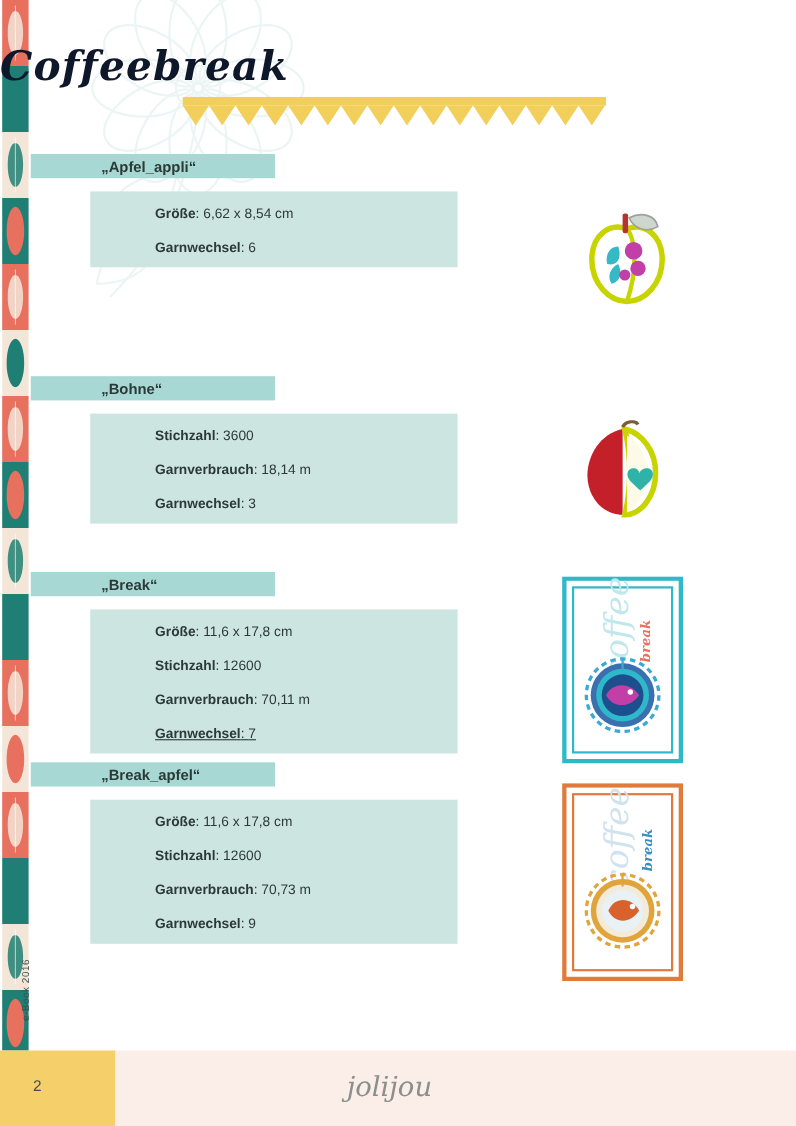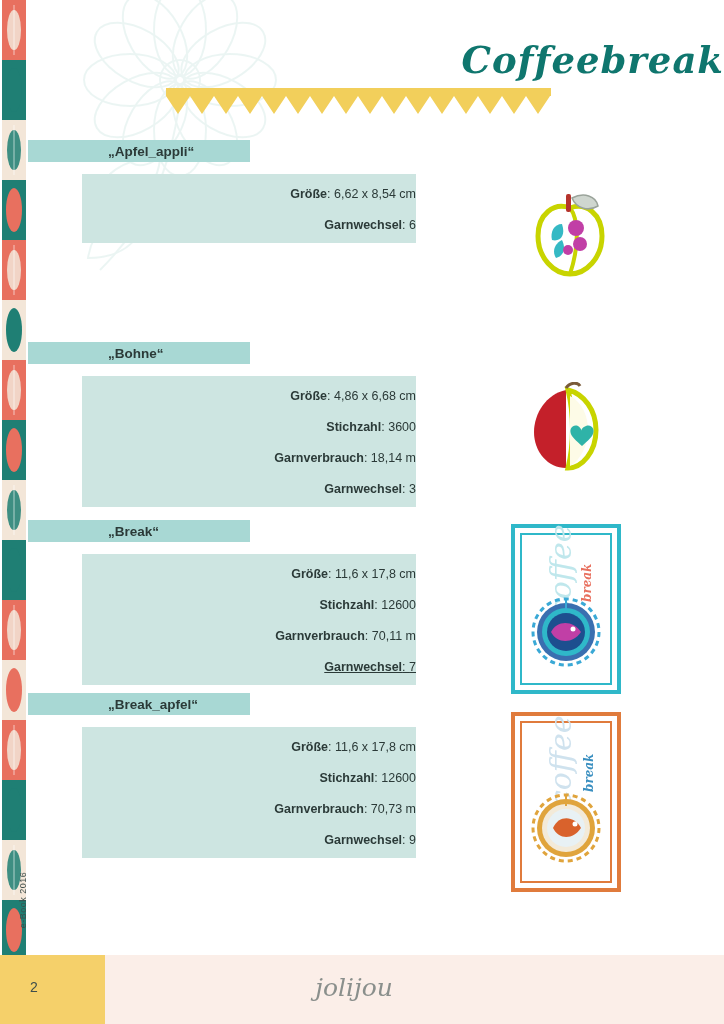--- a/index.html
+++ b/index.html
@@ -60,26 +60,26 @@
     color: #3e4e4c;
     font-family: "Liberation Sans", sans-serif;
   }
 
   
   .page-title {
     position: absolute;
     left: 0;
     right: 0;
     top: 38px;
-    text-align: right;
+    text-align: left;
     font-family: "DejaVu Serif", serif;
     font-style: italic;
     font-weight: bold;
     font-size: 37px;
-    color: #0f766e;
+    color: #0f172a;
     letter-spacing: 1px;
   }
   .zigzag {
     position: absolute;
     left: 166px;
     top: 88px;
     width: 385px;
     height: 26px;
   }
 
@@ -88,21 +88,21 @@
     position: absolute;
     left: 28px;
     width: 660px;
   }
   .section-heading {
     width: 222px;
     height: 22px;
     background: #a8d8d4;
     display: flex;
     align-items: center;
-    padding-left: 80px;
+    padding-left: 64px;
     box-sizing: border-box;
     font-size: 13.5px;
     font-weight: bold;
     color: #2b3a38;
   }
   .spec-box {
     margin-top: 12px;
     margin-left: 54px;
     width: 334px;
     background: #cde5e1;
@@ -116,21 +116,21 @@
     margin: 0 0 17px 0;
     line-height: 14px;
     padding-left: 0px;
   }
   .spec-line:last-child { margin-bottom: 0; }
   .spec-line .lbl {
     font-weight: bold;
   }
   .spec-line { padding-left: 0; }
   .spec-box .spec-line { margin-left: 0; }
-  .spec-box { padding-left: 5px; text-align: right; }
+  .spec-box { padding-left: 5px; }
   .spec-line { text-indent: 0; }
 
   
   .preview {
     position: absolute;
   }
 
   
   .footer {
     position: absolute;
@@ -278,23 +278,20 @@
   <circle cx="62" cy="56" r="7" fill="#c13fa6"></circle>
   <circle cx="50" cy="62" r="5" fill="#c13fa6"></circle>
 </svg>
 
 <div class="section" style="top:342px;">
   <div class="section-heading">
     <span>„Bohne“</span>
   </div>
   <div class="spec-box">
     <div class="spec-line" style="padding-left:54px;">
-      <span class="lbl">Größe</span><span>: </span><span>4,86 x 6,68 cm</span>
-    </div>
-    <div class="spec-line" style="padding-left:54px;">
       <span class="lbl">Stichzahl</span><span>: </span><span>3600</span>
     </div>
     <div class="spec-line" style="padding-left:54px;">
       <span class="lbl">Garnverbrauch</span><span>: </span><span>18,14 m</span>
     </div>
     <div class="spec-line" style="padding-left:54px;">
       <span class="lbl">Garnwechsel</span><span>: </span><span>3</span>
     </div>
   </div>
 </div>

